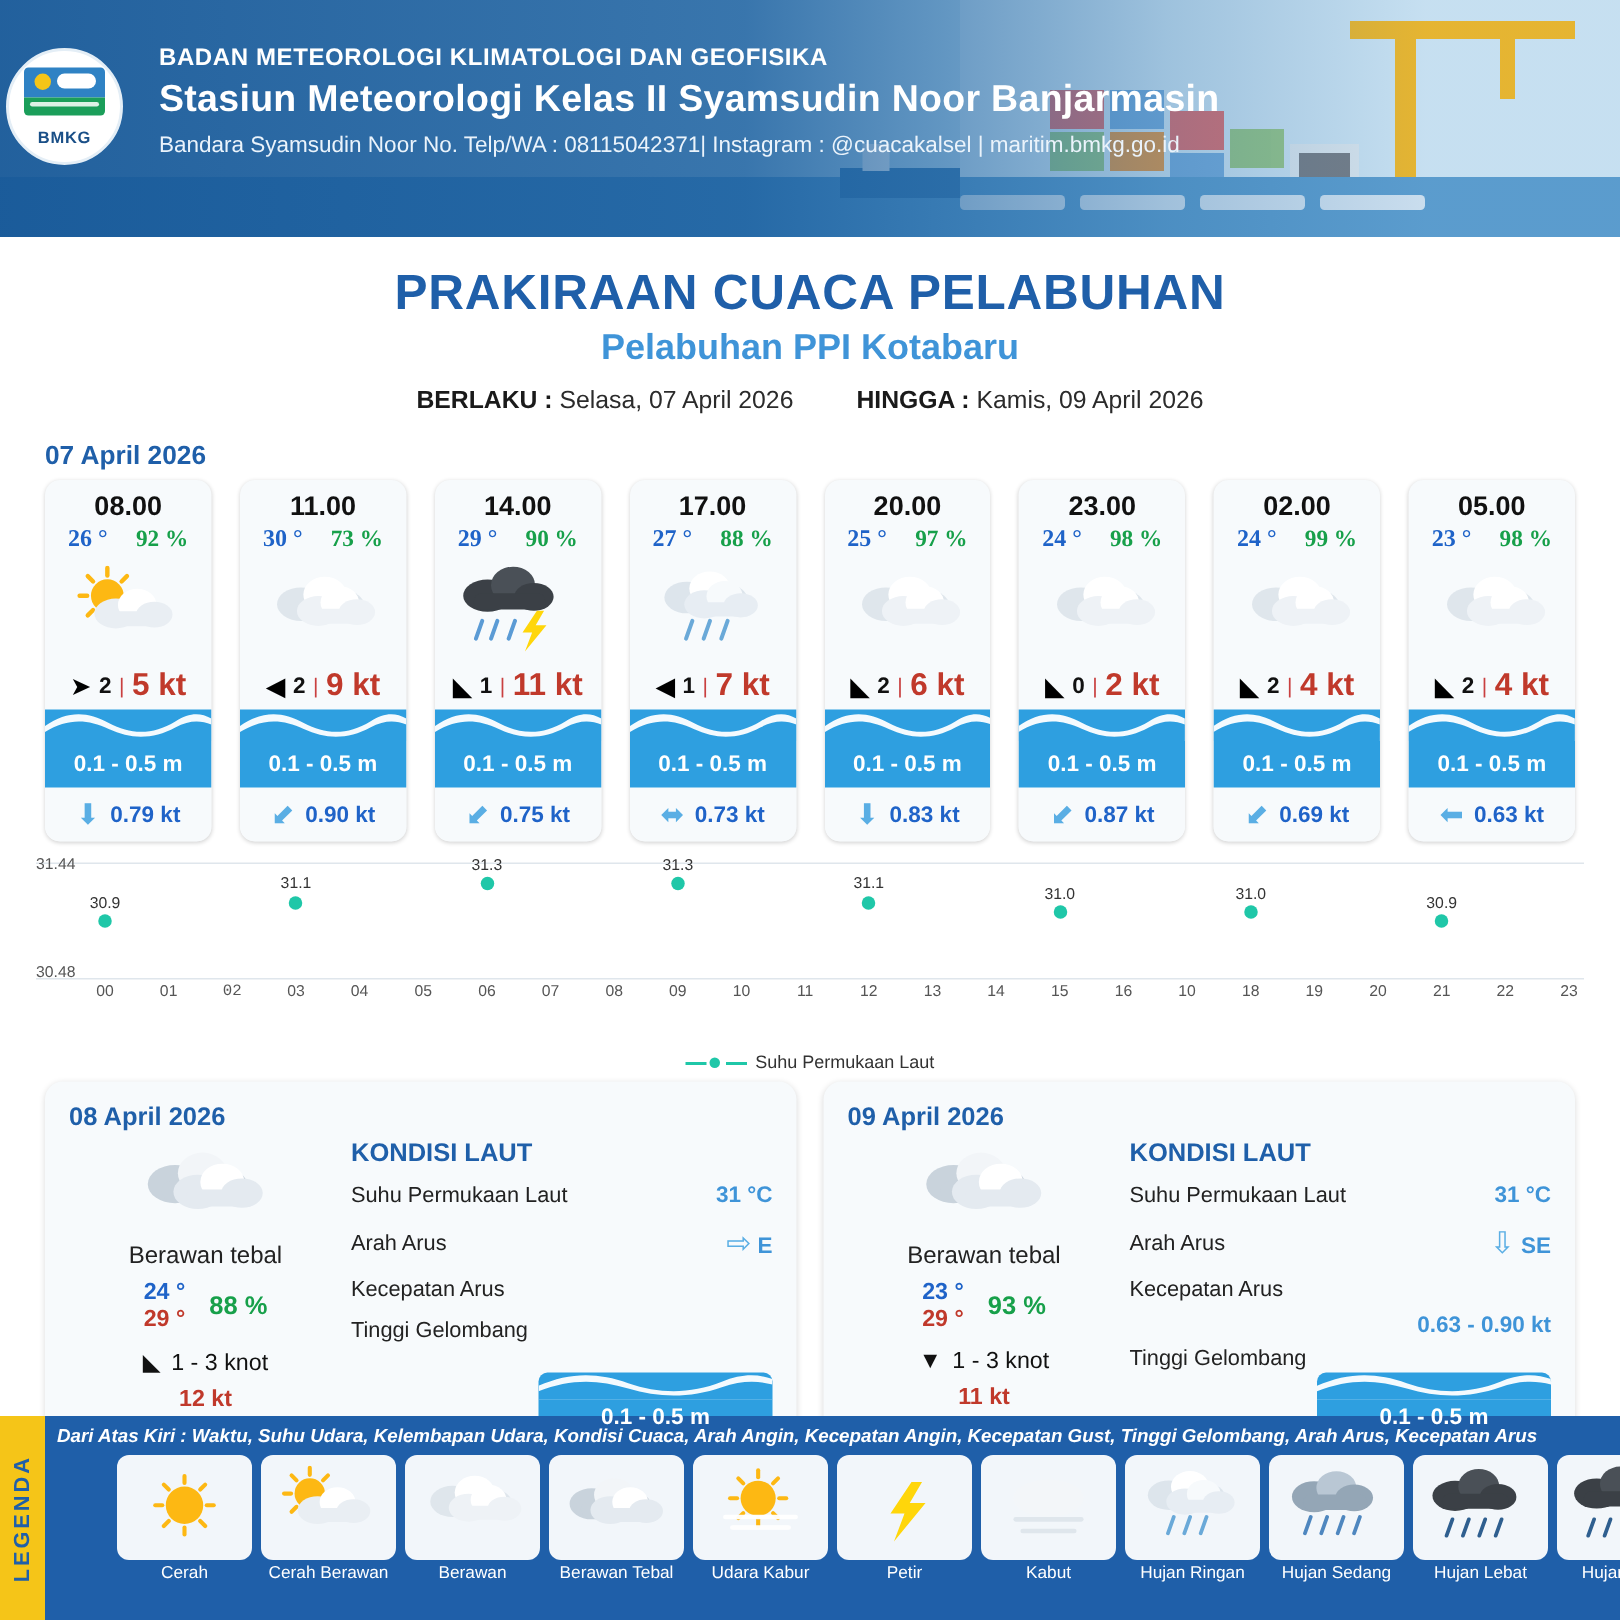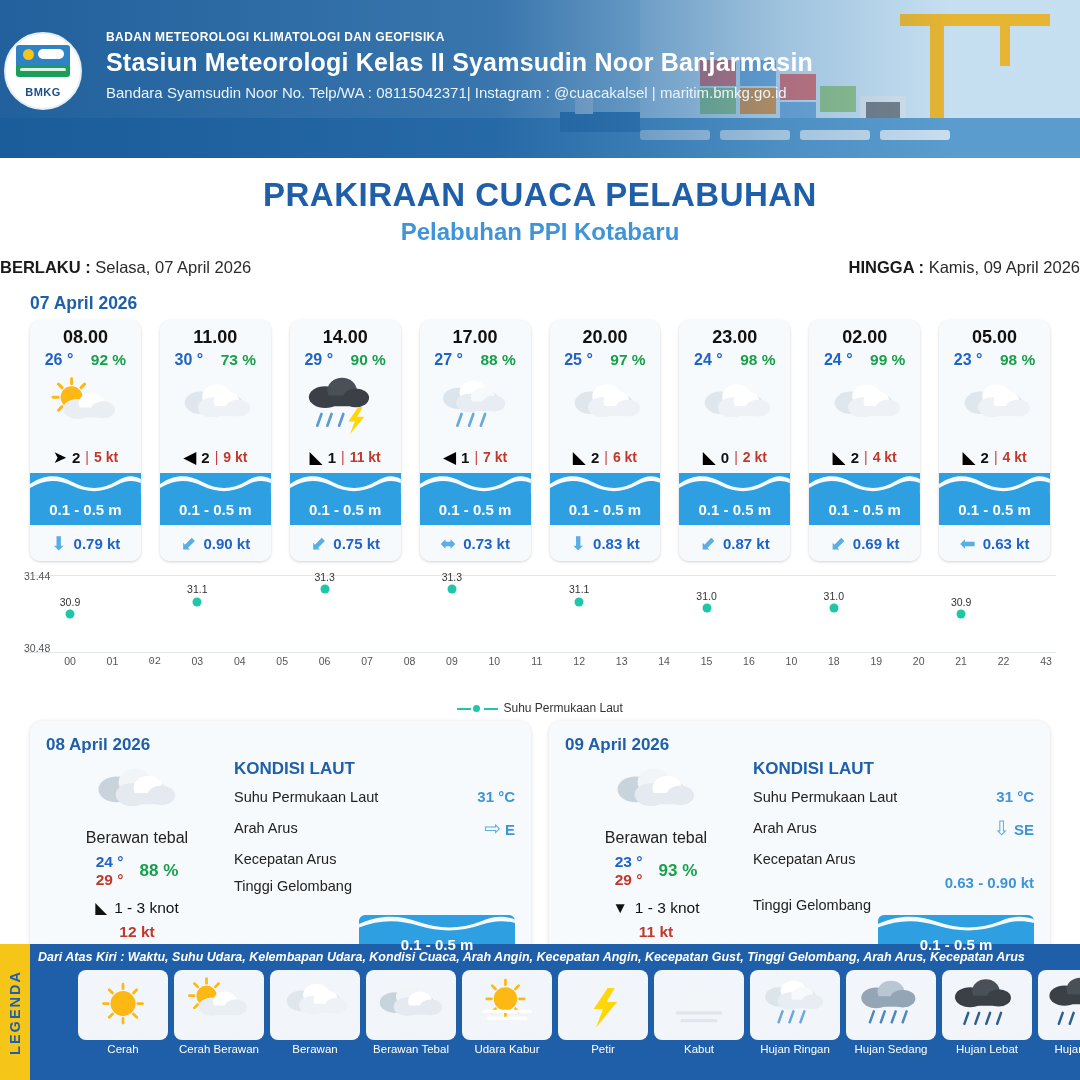--- a/index.html
+++ b/index.html
@@ -37,63 +37,63 @@
     border-radius:50%; background:#f5c518; }
   .logo-emblem .cloud { position:absolute; left:22px; top:4px; width:26px; height:10px;
     background:#ffffff; border-radius:6px; }
   .logo-emblem .sea { position:absolute; left:0; top:20px; width:54px; height:12px;
     background:#1b9e5a; border-radius:0 0 3px 3px; }
   .logo-emblem .wave { position:absolute; left:4px; top:23px; width:46px; height:3px;
     background:#ffffff; border-radius:3px; opacity:.85; }
   .logo-text { font-size:11px; font-weight:bold; color:#1a4f87; letter-spacing:.5px; margin-top:1px; }
 
   .hdr-lines { position:absolute; left:106px; top:30px; }
-  .hdr-l1 { font-size:12px; font-weight:bold; color:#ffffff; letter-spacing:.4px; }
+  .hdr-l1 { font-size:16px; font-weight:bold; color:#ffffff; letter-spacing:.4px; }
   .hdr-l2 { font-size:25px; font-weight:bold; color:#ffffff; margin-top:4px; letter-spacing:.2px; }
   .hdr-l3 { font-size:15px; color:#eaf3fb; margin-top:7px; }
 
   
   .title-main {
     text-align:center; margin-top:18px;
     font-size:33px; font-weight:bold; color:#1f5fa9; letter-spacing:.5px;
   }
   .title-sub {
     text-align:center; margin-top:4px;
     font-size:24px; font-weight:bold; color:#3f94d8;
   }
   .validity {
-    display:flex; justify-content:space-between; gap:42px; margin-top:12px;
+    display:flex; justify-content:center; gap:42px; margin-top:12px;
     font-size:16.5px; color:#2b2b2b;
   }
   .validity b { color:#1a1a1a; font-weight:bold; }
 
   
   .date-label {
     margin:16px 0 6px 30px; font-size:17.5px; font-weight:bold; color:#1f5fa9;
   }
 
   
   .cards {
     display:flex; gap:19px; padding:0 30px; justify-content:space-between;
   }
   .card {
     width:120px; background:#f7fafc; border-radius:10px;
     box-shadow:0 1px 3px rgba(0,0,0,.18);
     overflow:hidden; display:flex; flex-direction:column;
   }
   .card-time { text-align:center; font-size:18px; font-weight:bold; color:#111; padding:7px 0 2px; }
-  .card-th { display:flex; justify-content:space-around; align-items:center; padding:1px 6px 2px; }
+  .card-th { display:flex; justify-content:space-around; align-items:center; padding:1px 6px 2px;font-family:Liberation Serif, serif; }
   .c-temp { font-size:16px; font-weight:bold; color:#1f63c8; }
   .c-hum  { font-size:15.5px; font-weight:bold; color:#17a04a; }
   .card-icon { height:72px; display:flex; align-items:center; justify-content:center; }
   .card-wind { display:flex; align-items:center; justify-content:center; gap:5px; height:28px; }
   .w-arrow { font-size:17px; color:#000; line-height:1; }
   .w-spd { font-size:15px; font-weight:bold; color:#111; }
   .w-sep { color:#c94040; font-size:14px; }
-  .w-gust { font-size:14px; font-weight:bold; color:#c0392b; }
+  .w-gust { font-size:21px; font-weight:bold; color:#c0392b; }
   .card-wave {
     position:relative; height:52px; background:#2e9fe0; margin-top:2px;
     display:flex; align-items:flex-end; justify-content:center;
   }
   .card-wave .wv {
     position:absolute; top:-1px; left:0; width:100%; height:22px;
   }
   .wave-txt { font-size:15px; font-weight:bold; color:#ffffff; padding-bottom:7px; position:relative; z-index:2;}
   .card-cur { display:flex; align-items:center; justify-content:center; gap:7px; height:36px; background:#f7fafc;}
   .cur-arrow { color:#5aaee4; font-size:19px; line-height:1; }
@@ -609,21 +609,21 @@
       <span class="xtick" style="left: 56.5217%;">13</span>
       <span class="xtick" style="left: 60.8696%;">14</span>
       <span class="xtick" style="left: 65.2174%;">15</span>
       <span class="xtick" style="left: 69.5652%;">16</span>
       <span class="xtick" style="left: 73.913%;">10</span>
       <span class="xtick" style="left: 78.2609%;">18</span>
       <span class="xtick" style="left: 82.6087%;">19</span>
       <span class="xtick" style="left: 86.9565%;">20</span>
       <span class="xtick" style="left: 91.3043%;">21</span>
       <span class="xtick" style="left: 95.6522%;">22</span>
-      <span class="xtick" style="left: 100%;">43</span>
+      <span class="xtick" style="left: 100%;">23</span>
     </div>
 </div>
 <div class="legend-line">
   <span class="legend-dash"></span><span class="legend-dot2"></span><span class="legend-dash"></span>
   <span>Suhu Permukaan Laut</span>
 </div>
 
 <div class="panels" id="panels">
     <div class="panel">
       <div class="p-date">08 April 2026</div>

